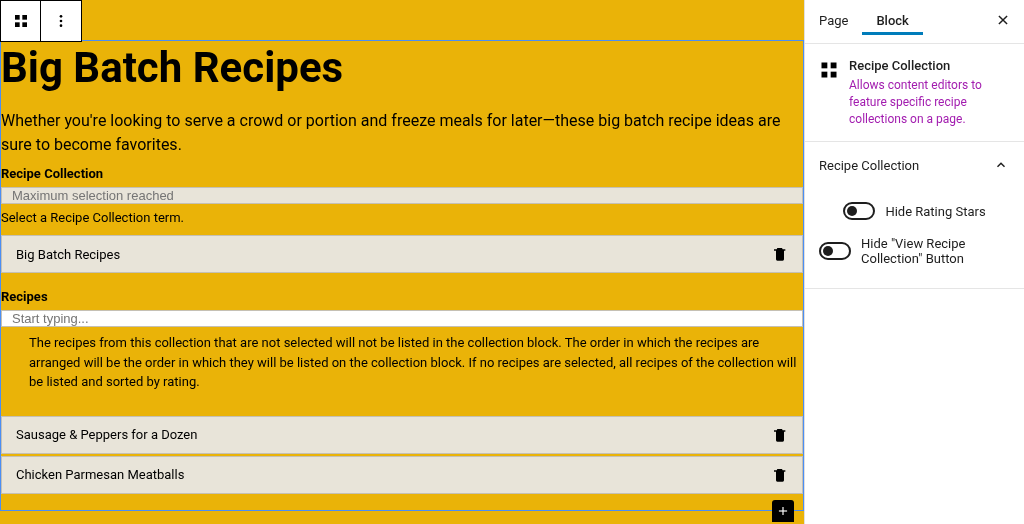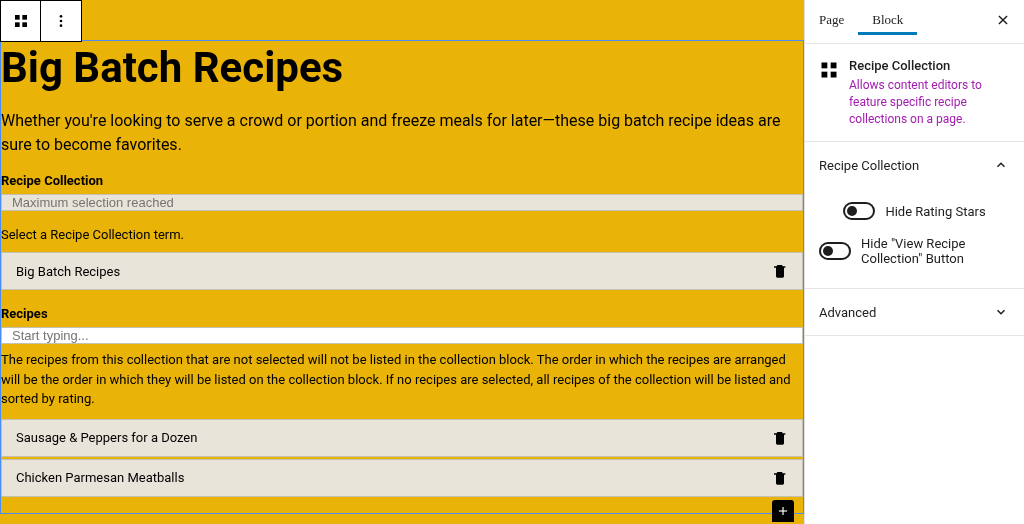--- a/index.html
+++ b/index.html
@@ -3,33 +3,33 @@
   <meta charset="utf-8">
   <style>
     * { box-sizing: border-box; margin: 0; padding: 0; }
     body { font-family: -apple-system, BlinkMacSystemFont, "Segoe UI", Roboto, sans-serif; font-size: 13px; background: #fff; display: flex; height: 524px; width: 1024px; overflow: hidden; }
     .editor-canvas { flex: 1; background: #eab308; position: relative; overflow-y: auto; }
     .toolbar-wrap { position: absolute; top: 0; left: 0; display: flex; background: #fff; border: 1px solid #000; z-index: 10; }
     .toolbar-btn { width: 40px; height: 40px; display: flex; align-items: center; justify-content: center; cursor: pointer; border-right: 1px solid #000; }
     .toolbar-btn:last-child { border-right: none; }
     .block-container { border: 1px solid #4a8ef5; margin-top: 40px; padding: 0; }
     .block-title { font-size: 42px; font-weight: 700; color: #000; margin: 4px 0 18px 0; line-height: 1.1; }
-    .block-desc { font-size: 16px; color: #000; margin-bottom: 16px; line-height: 1.5; }
+    .block-desc { font-size: 16px; color: #000; margin-bottom: 9px; line-height: 1.5; }
     .section-label { font-size: 13px; font-weight: 700; color: #000; margin-bottom: 6px; }
     .input-field { width: 100%; padding: 0 10px; border: 1px solid #c5c0b4; background: #e8e4d9; font-size: 13px; color: #666; }
     .input-field.white { background: #fff; }
-    .helper-text { font-size: 13px; color: #000; margin-top: 16px; margin-bottom: 10px; }
-    .helper-long { font-size: 13px; color: #000; margin-top: 6px; margin-bottom: 10px; line-height: 1.5; }
+    .helper-text { font-size: 13px; color: #000; margin-top: 6px; margin-bottom: 10px; }
+    .helper-long { font-size: 13px; color: #000; margin-top: 6px; margin-bottom: 24px; line-height: 1.5; padding-left: 28px; }
     .item-row { display: flex; align-items: center; justify-content: space-between; background: #e8e4d9; border: 1px solid #c5c0b4; padding: 10px 14px; margin-bottom: 2px; }
     .item-row span { font-size: 13px; color: #000; }
     .trash-icon { cursor: pointer; display:inline-flex; }
     .section { margin-bottom: 16px; }
     .sidebar { width: 220px; background: #fff; border-left: 1px solid #e0e0e0; display: flex; flex-direction: column; }
     .sidebar-tabs { display: flex; align-items: center; border-bottom: 1px solid #e5e5e5; padding: 0; position: relative; }
-    .tab { padding: 4px 14px; font-size: 13px; color: #1e1e1e; cursor: pointer; border-bottom: 3px solid transparent; font-weight: 400; font-family: Liberation Serif, serif; }
+    .tab { padding: 4px 14px; font-size: 13px; color: #1e1e1e; cursor: pointer; border-bottom: 3px solid transparent; font-weight: 400; }
     .tab.active { border-bottom-color: #007cba; font-weight: 500; }
     .sidebar-close { margin-left: auto; padding: 12px 14px; cursor: pointer; font-size: 16px; color: #1e1e1e; }
     .sidebar-header { padding: 14px 14px 14px 14px; border-bottom: 1px solid #e5e5e5; display: flex; gap: 10px; align-items: flex-start; }
     .sidebar-header-icon { margin-top: 2px; }
     .sidebar-header-title { font-size: 13px; font-weight: 500; color: #1e1e1e; margin-bottom: 4px; }
     .sidebar-header-desc { font-size: 12px; color: #a21caf; line-height: 1.4; }
     .panel-head { display: flex; align-items: center; justify-content: space-between; padding: 14px; cursor: pointer; border-bottom: 1px solid #e5e5e5; }
     .panel-head .label { font-size: 13px; color: #1e1e1e; }
     .panel-body { padding: 6px 14px 14px 14px; border-bottom: 1px solid #e5e5e5; }
     .toggle-row { display: flex; align-items: center; gap: 10px; padding: 8px 0; justify-content: center; }
@@ -150,21 +150,13 @@
     <div class="toggle-row">
       <div class="toggle"></div>
       <div class="toggle-label">Hide Rating Stars</div>
     </div>
     <div class="toggle-row">
       <div class="toggle"></div>
       <div class="toggle-label">Hide "View Recipe Collection" Button</div>
     </div>
   </div>
 
-  <div class="panel-head">
-    <span class="label">Advanced</span>
-    <span class="chevron">
-      <svg width="14" height="14" viewBox="0 0 24 24" fill="none" stroke="#1e1e1e" stroke-width="2.5">
-          <polyline points="6 9 12 15 18 9"></polyline>
-        </svg>
-    </span>
-  </div>
 </div>
 
 </body></html>

